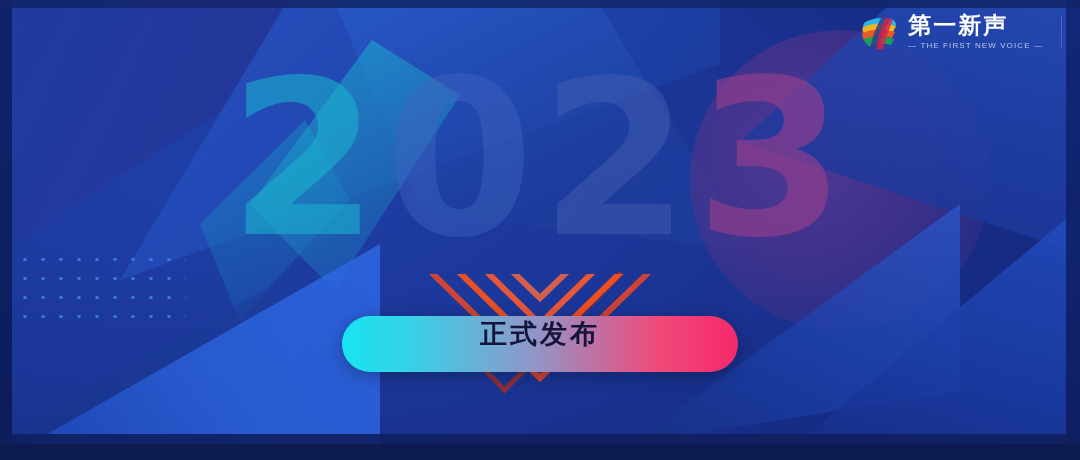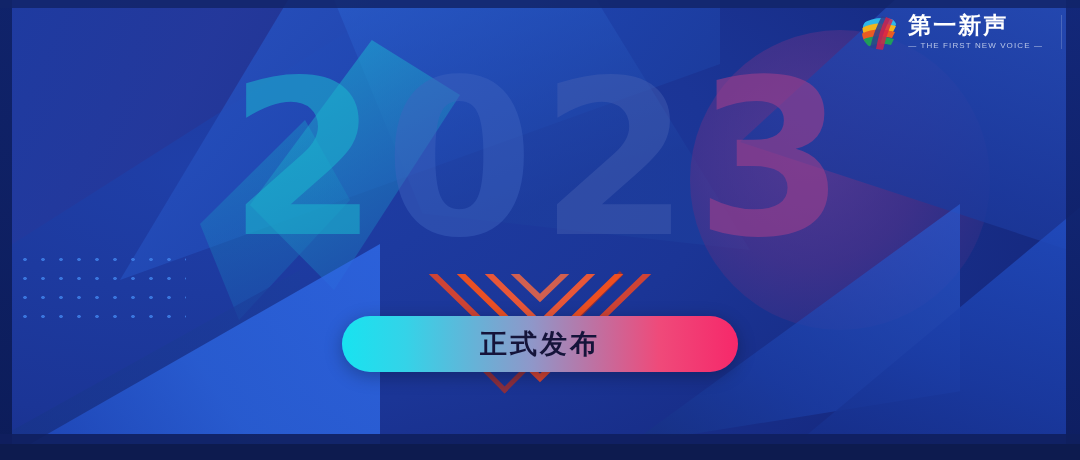--- a/index.html
+++ b/index.html
@@ -138,21 +138,21 @@
     text-shadow:0 2px 10px rgba(5,12,50,.55);
   }
   .title .l1{display:block;font-size:54px;}
   .title .l2{display:block;font-size:54px;}
 
   
   .pill{
     position:absolute;left:50%;top:316px;transform:translateX(-50%);
     width:396px;height:56px;border-radius:28px;
     background:linear-gradient(90deg,#18e3f0 0%,#34d3e8 16%,#8f97c9 48%,#ef4a7a 80%,#f6286a 100%);
-    display:flex;align-items:center;justify-content:center;
+    display:flex;justify-content:center;
     box-shadow:0 4px 18px rgba(0,0,0,.28);
   }
   .pill-label{
     color:#15143a;font-size:27px;font-weight:700;letter-spacing:3px;
     font-family:"DejaVu Sans","Liberation Sans",sans-serif;
   }
 
   
   .logos{
     position:absolute;top:12px;right:18px;

